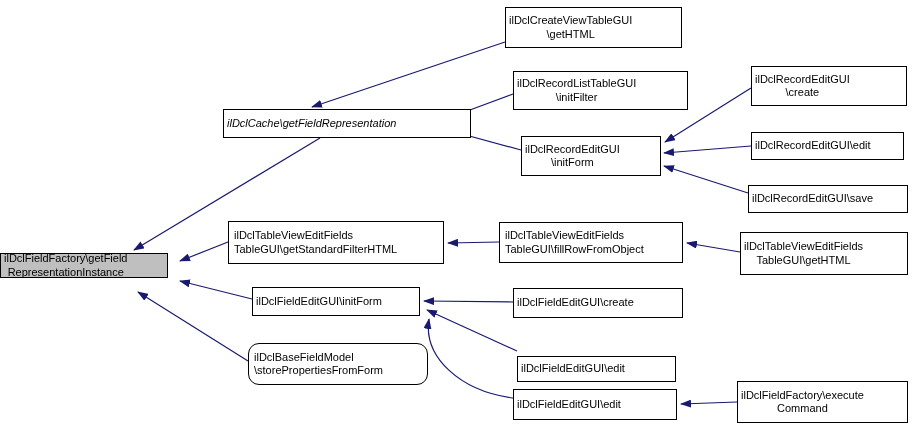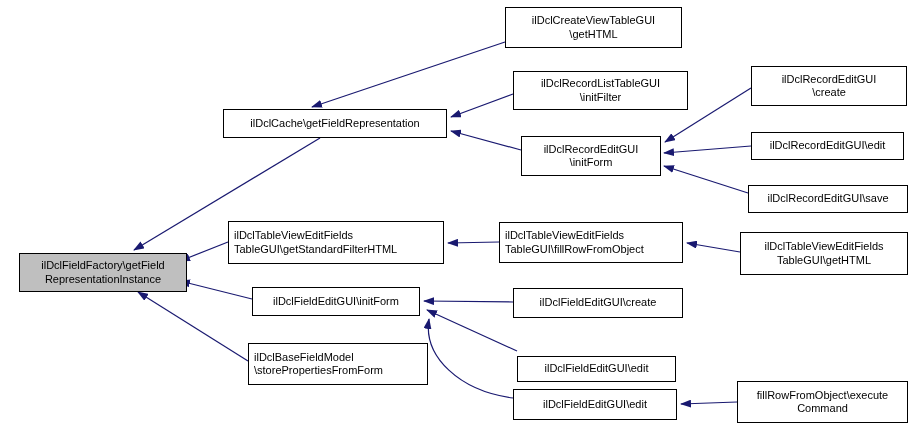--- a/index.html
+++ b/index.html
@@ -21,21 +21,21 @@
   .node{
     position:absolute;
     box-sizing:border-box;
     background:var(--node-fill);
     border:1px solid var(--node-border);
     color:#000000;
     font-size:11px;
     line-height:13.5px;
     display:flex;
     align-items:center;
-    justify-content:center;
+    justify-content:flex-start;
     text-align:center;
     white-space:pre-line;
     padding:1px 3px;
     cursor:pointer;
   }
   .node.focal{background:var(--focal-fill);}
   .node.align-left{justify-content:flex-start;text-align:left;padding-left:5px;}
 </style>
 </head>
 <body>
@@ -59,26 +59,26 @@
     <path d="M751,146 L664,153" marker-end="url(#arrow)"></path>
     <path d="M748,193 L664,166" marker-end="url(#arrow)"></path>
     <path d="M499,242 L448,243" marker-end="url(#arrow)"></path>
     <path d="M740,252 L687,243" marker-end="url(#arrow)"></path>
     <path d="M513,302 L424,301" marker-end="url(#arrow)"></path>
     <path d="M517,351 L427,310" marker-end="url(#arrow)"></path>
     <path d="M513,398 C460,391 423,357 429,319" marker-end="url(#arrow)"></path>
     <path d="M737,402 L681,404" marker-end="url(#arrow)"></path>
   </svg>
 
-  <div class="node focal" style="left:19px;top:253px;width:168px;height:39px;">
+  <div class="node focal" style="left:0;top:253px;width:168px;height:25px;">
     <span>ilDclFieldFactory\getField
 RepresentationInstance</span>
   </div>
 
-  <div class="node" style="left:223px;top:109px;width:224px;height:29px;">
+  <div class="node" style="left:223px;top:109px;width:248px;height:29px;font-style:italic;">
     <span>ilDclCache\getFieldRepresentation</span>
   </div>
 
   <div class="node" style="left:505px;top:7px;width:177px;height:41px;">
     <span>ilDclCreateViewTableGUI
 \getHTML</span>
   </div>
 
   <div class="node" style="left:513px;top:71px;width:175px;height:39px;">
     <span>ilDclRecordListTableGUI
@@ -123,27 +123,27 @@
   </div>
 
   <div class="node" style="left:252px;top:287px;width:168px;height:29px;">
     <span>ilDclFieldEditGUI\initForm</span>
   </div>
 
   <div class="node" style="left:517px;top:344px;width:159px;height:26px;margin-top:12px;">
     <span>ilDclFieldEditGUI\edit</span>
   </div>
 
-  <div class="node align-left" style="left:248px;top:343px;width:180px;height:42px;">
+  <div class="node align-left" style="left:248px;top:343px;width:180px;height:42px;border-radius:11px;">
     <span>ilDclBaseFieldModel
 \storePropertiesFromForm</span>
   </div>
 
   <div class="node" style="left:513px;top:389px;width:164px;height:31px;">
     <span>ilDclFieldEditGUI\edit</span>
   </div>
 
   <div class="node" style="left:737px;top:381px;width:171px;height:42px;">
-    <span>fillRowFromObject\execute
+    <span>ilDclFieldFactory\execute
 Command</span>
   </div>
 
 </div>
 
 </body></html>

